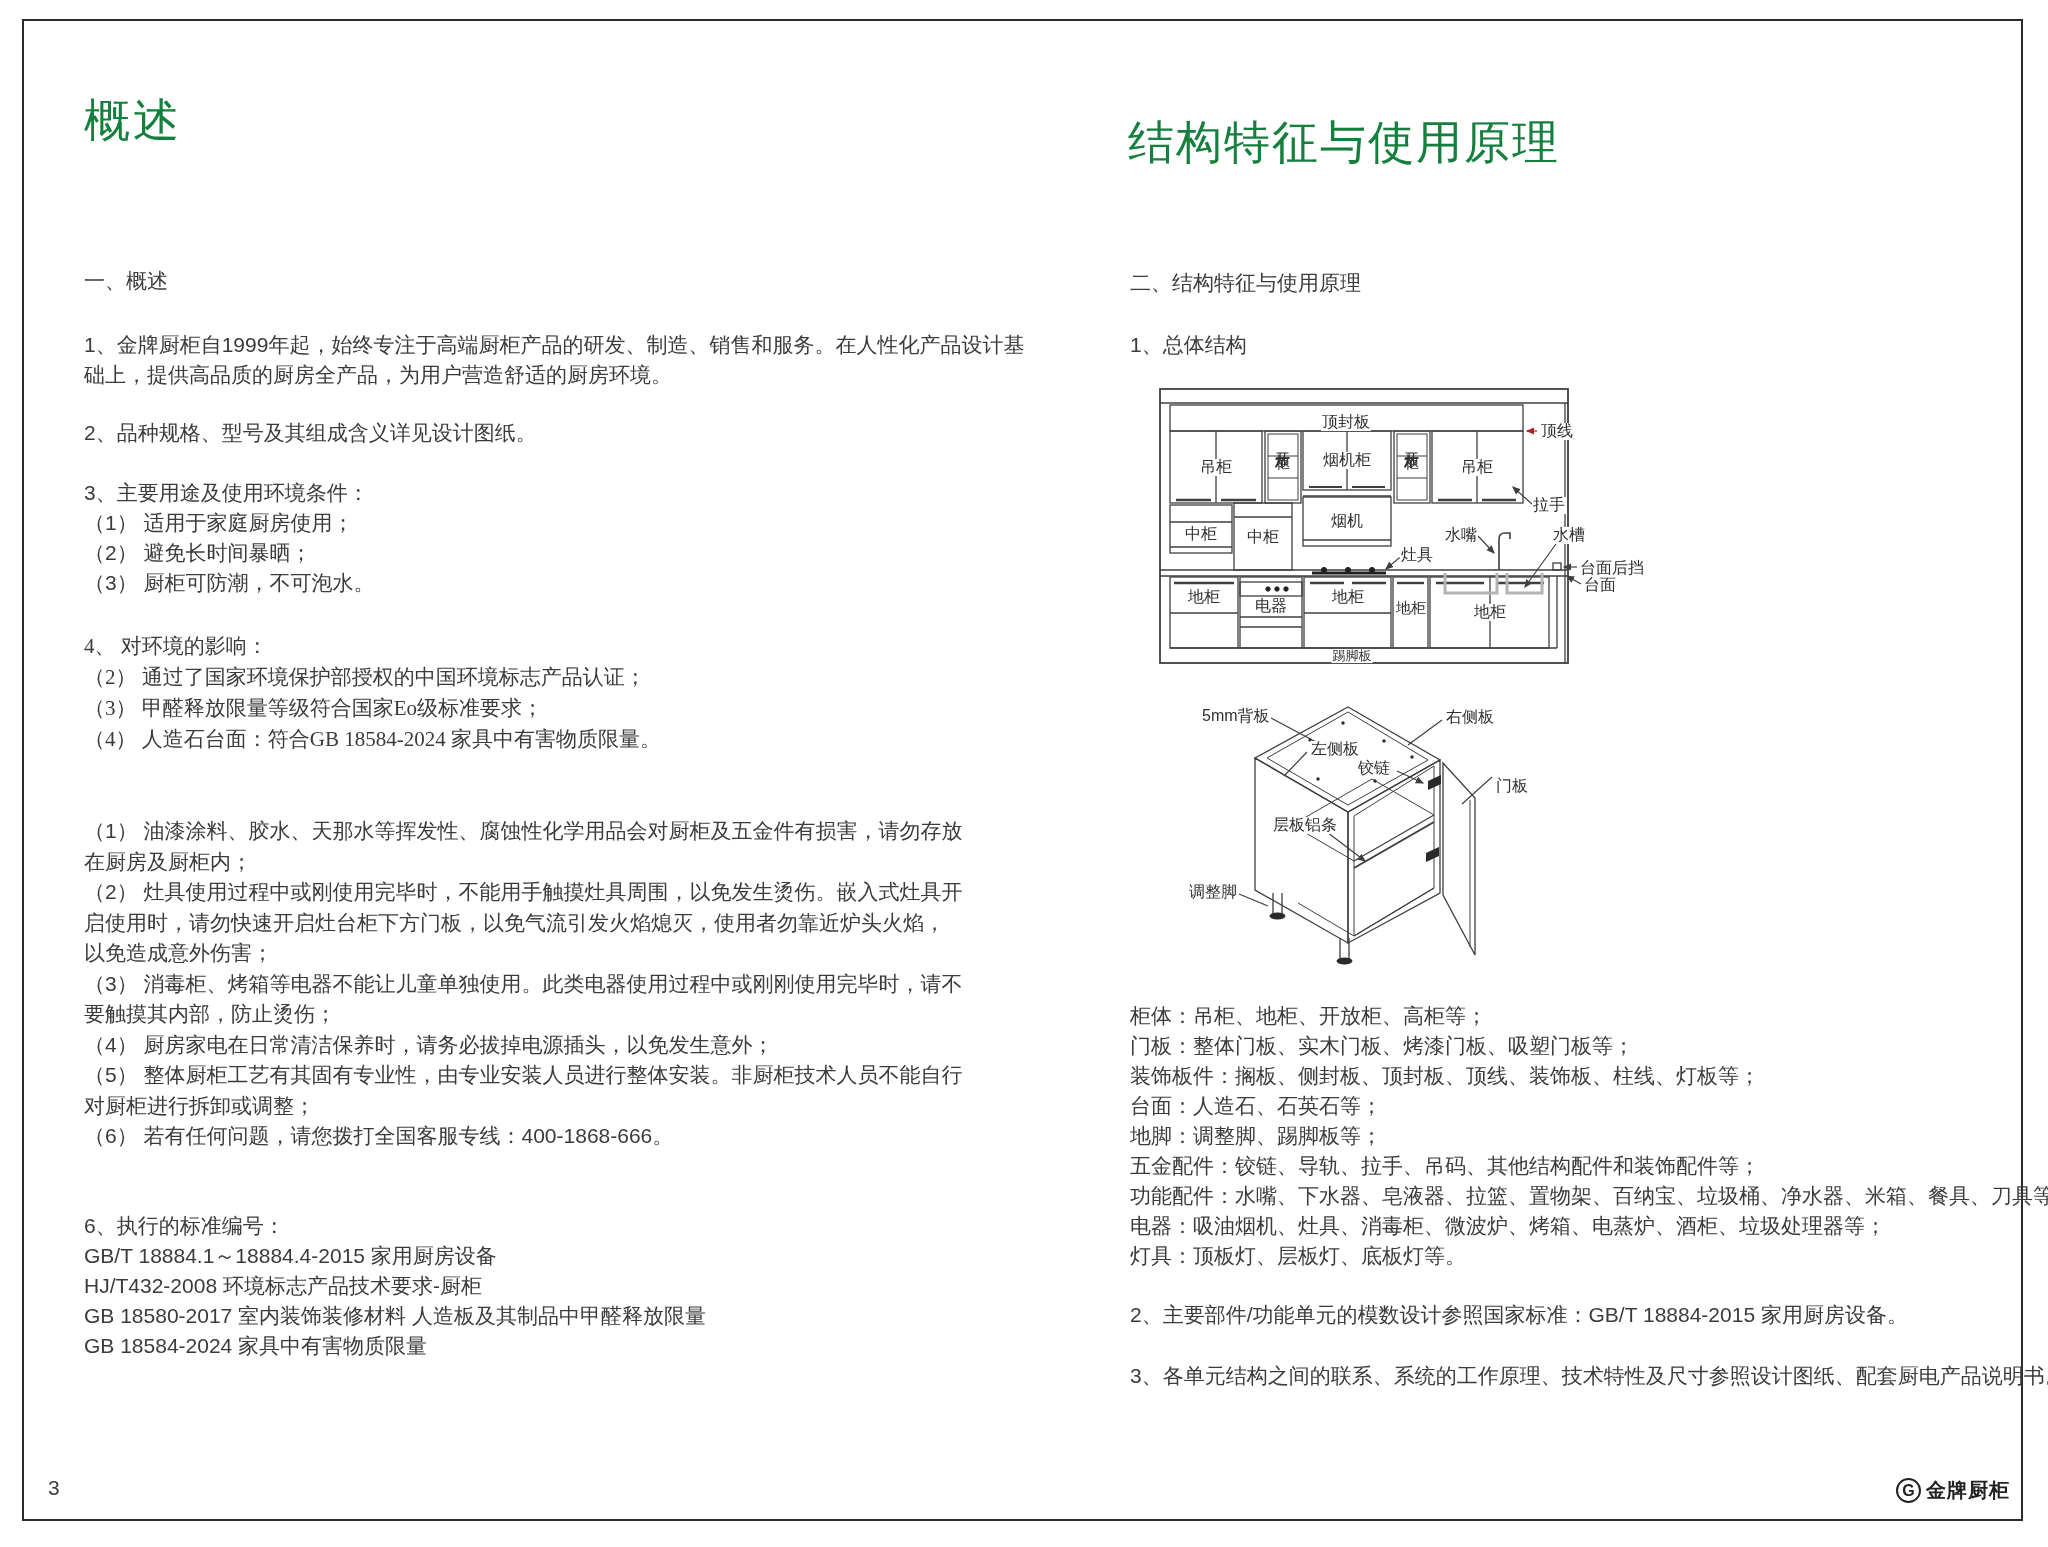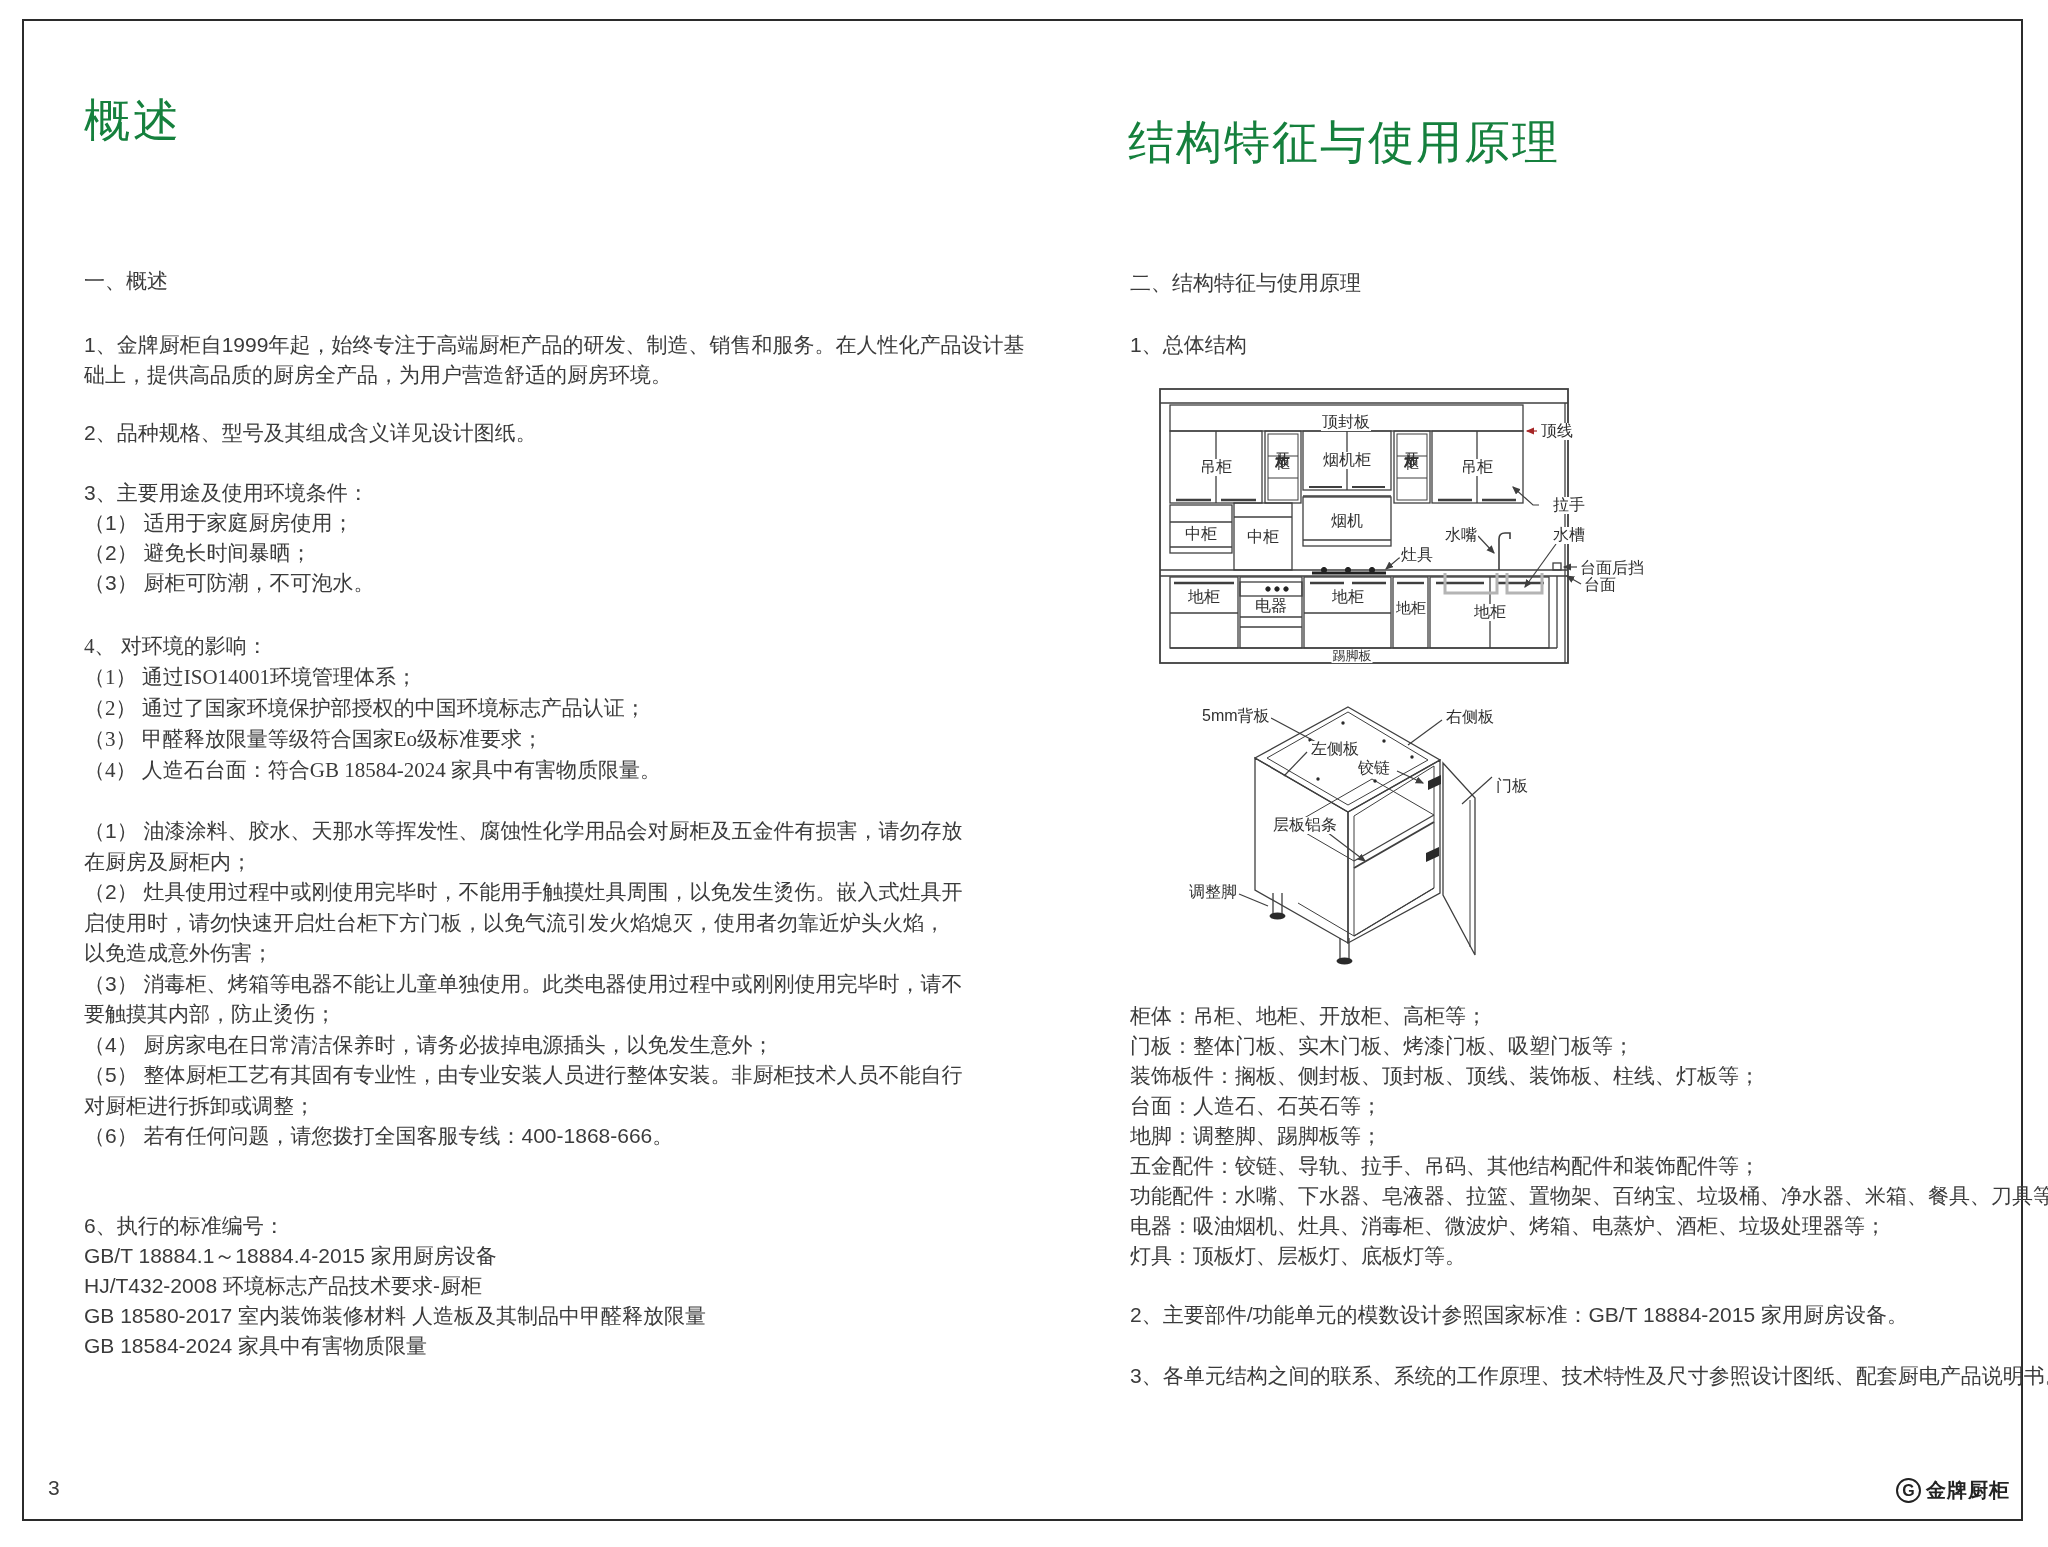--- a/index.html
+++ b/index.html
@@ -64,21 +64,20 @@
 
 <div class="tblock" style="left:84px;top:478px;">
   <div>3、主要用途及使用环境条件：</div>
   <div>（1） 适用于家庭厨房使用；</div>
   <div>（2） 避免长时间暴晒；</div>
   <div>（3） 厨柜可防潮，不可泡水。</div>
 </div>
 
 <div class="tblock lh31" style="left:84px;top:631px;">
   <div>4、 对环境的影响：</div>
-  <div>（1） 通过ISO14001环境管理体系；</div>
   <div>（2） 通过了国家环境保护部授权的中国环境标志产品认证；</div>
   <div>（3） 甲醛释放限量等级符合国家Eo级标准要求；</div>
   <div>（4） 人造石台面：符合GB 18584-2024 家具中有害物质限量。</div>
 </div>
 
 <div class="tblock lh305" style="left:84px;top:816px;">
   <div>（1） 油漆涂料、胶水、天那水等挥发性、腐蚀性化学用品会对厨柜及五金件有损害，请勿存放</div>
   <div>在厨房及厨柜内；</div>
   <div>（2） 灶具使用过程中或刚使用完毕时，不能用手触摸灶具周围，以免发生烫伤。嵌入式灶具开</div>
   <div>启使用时，请勿快速开启灶台柜下方门板，以免气流引发火焰熄灭，使用者勿靠近炉头火焰，</div>
@@ -217,21 +216,21 @@
   <div class="dlabel ctr" style="left:190px;top:28px;">顶封板</div>
   <div class="dlabel ctr" style="left:60px;top:73px;">吊柜</div>
   <div class="dlabel vert ctr" style="left:127px;top:54px;">开放柜</div>
   <div class="dlabel ctr" style="left:191px;top:66px;">烟机柜</div>
   <div class="dlabel vert ctr" style="left:256px;top:54px;">开放柜</div>
   <div class="dlabel ctr" style="left:321px;top:73px;">吊柜</div>
   <div class="dlabel" style="left:384px;top:37px;">顶线</div>
   <div class="dlabel ctr" style="left:45px;top:140px;">中柜</div>
   <div class="dlabel ctr" style="left:107px;top:143px;">中柜</div>
   <div class="dlabel ctr" style="left:191px;top:127px;">烟机</div>
-  <div class="dlabel" style="left:396px;top:111px;">拉手</div>
+  <div class="dlabel" style="left:376px;top:111px;">拉手</div>
   <div class="dlabel" style="left:288px;top:141px;">水嘴</div>
   <div class="dlabel" style="left:396px;top:141px;">水槽</div>
   <div class="dlabel" style="left:244px;top:161px;">灶具</div>
   <div class="dlabel" style="left:423px;top:174px;">台面后挡</div>
   <div class="dlabel" style="left:427px;top:191px;">台面</div>
   <div class="dlabel ctr" style="left:48px;top:203px;">地柜</div>
   <div class="dlabel ctr" style="left:115px;top:212px;">电器</div>
   <div class="dlabel ctr" style="left:192px;top:203px;">地柜</div>
   <div class="dlabel ctr narrow" style="left:255px;top:214px;">地柜</div>
   <div class="dlabel ctr" style="left:334px;top:218px;">地柜</div>

